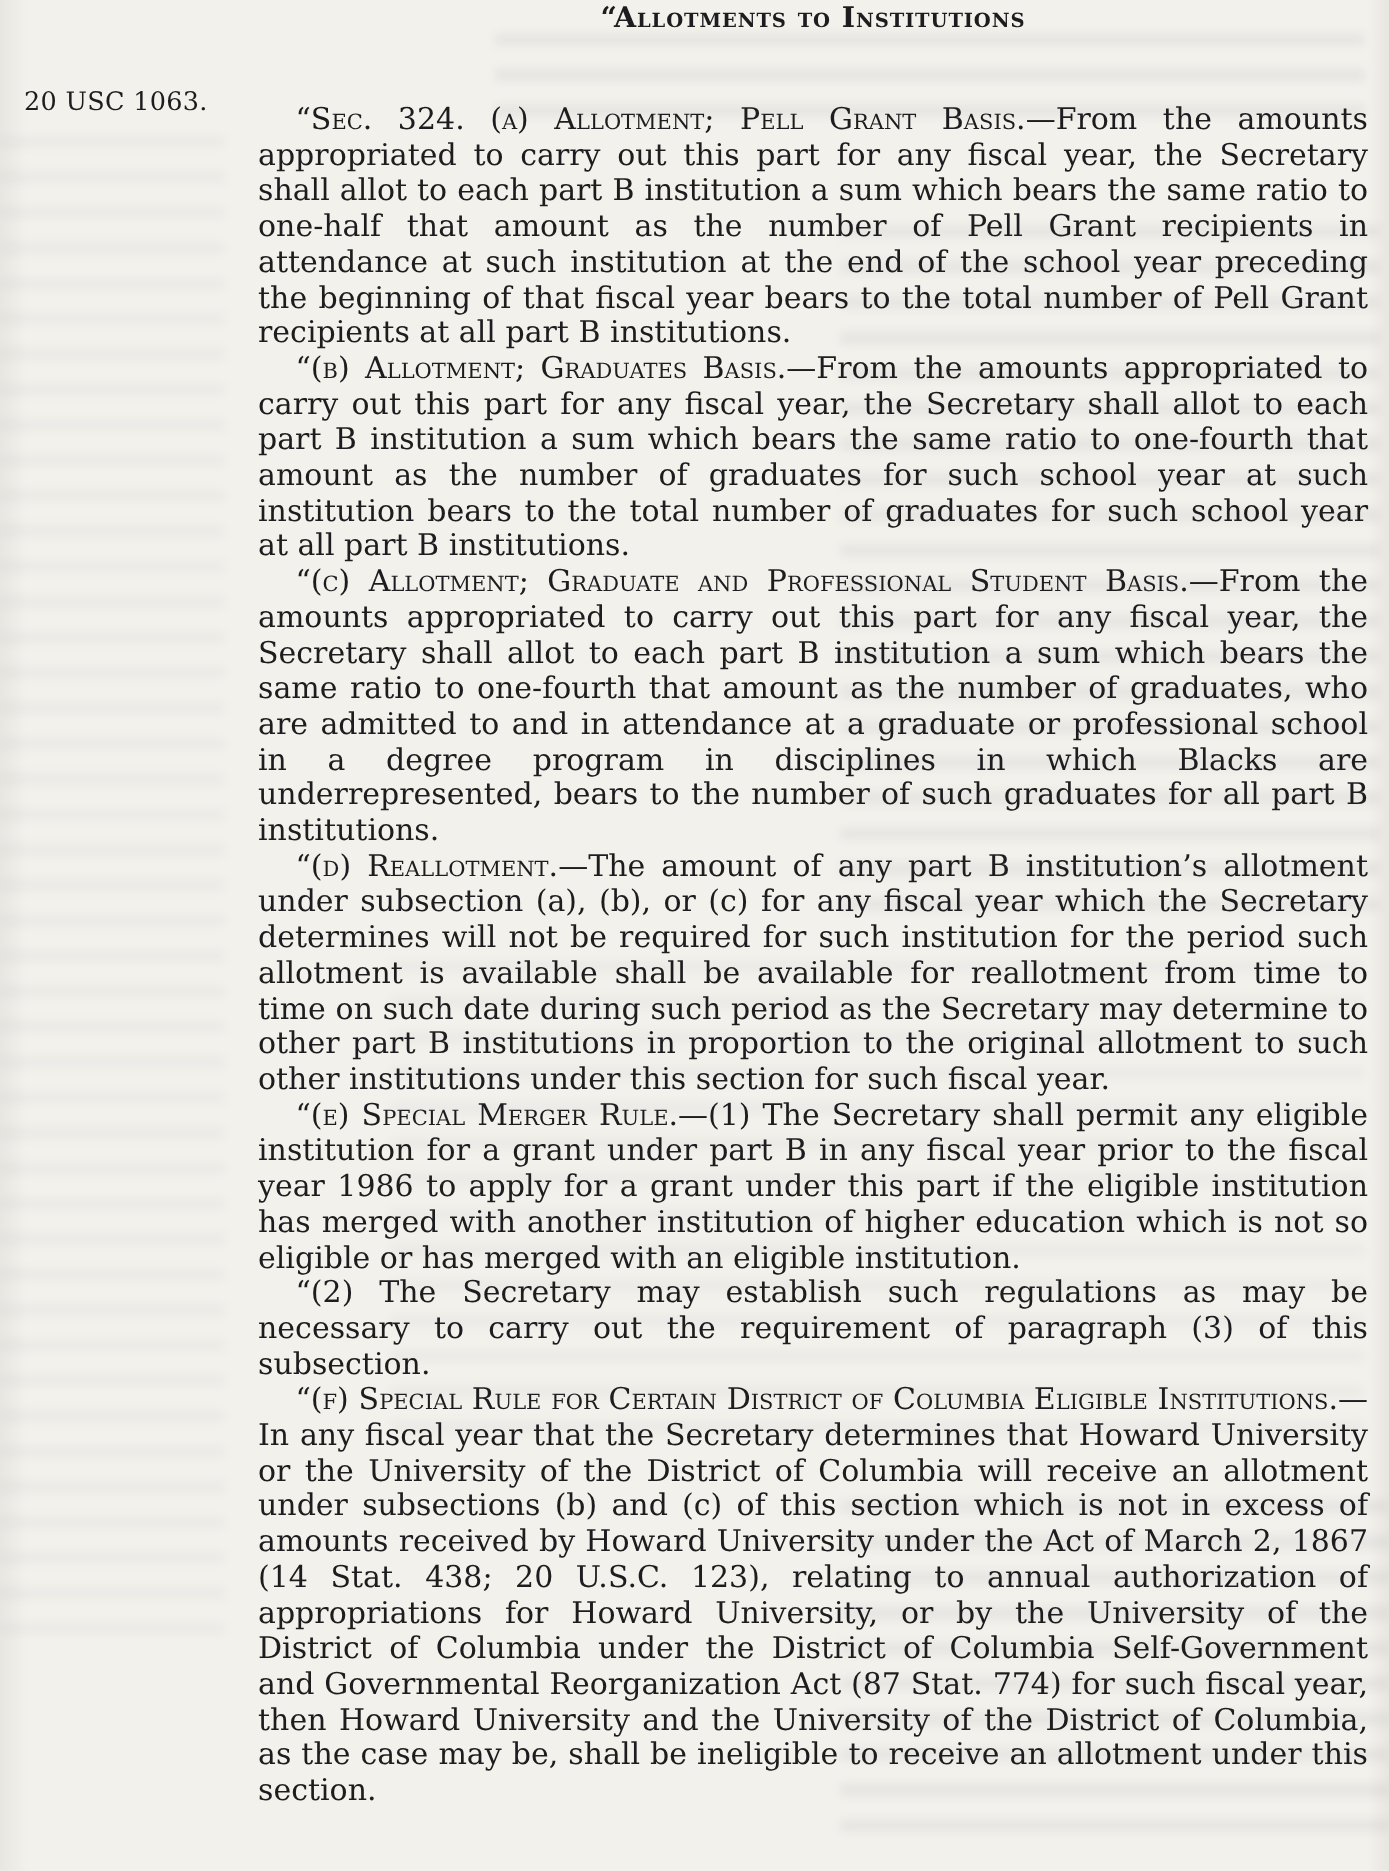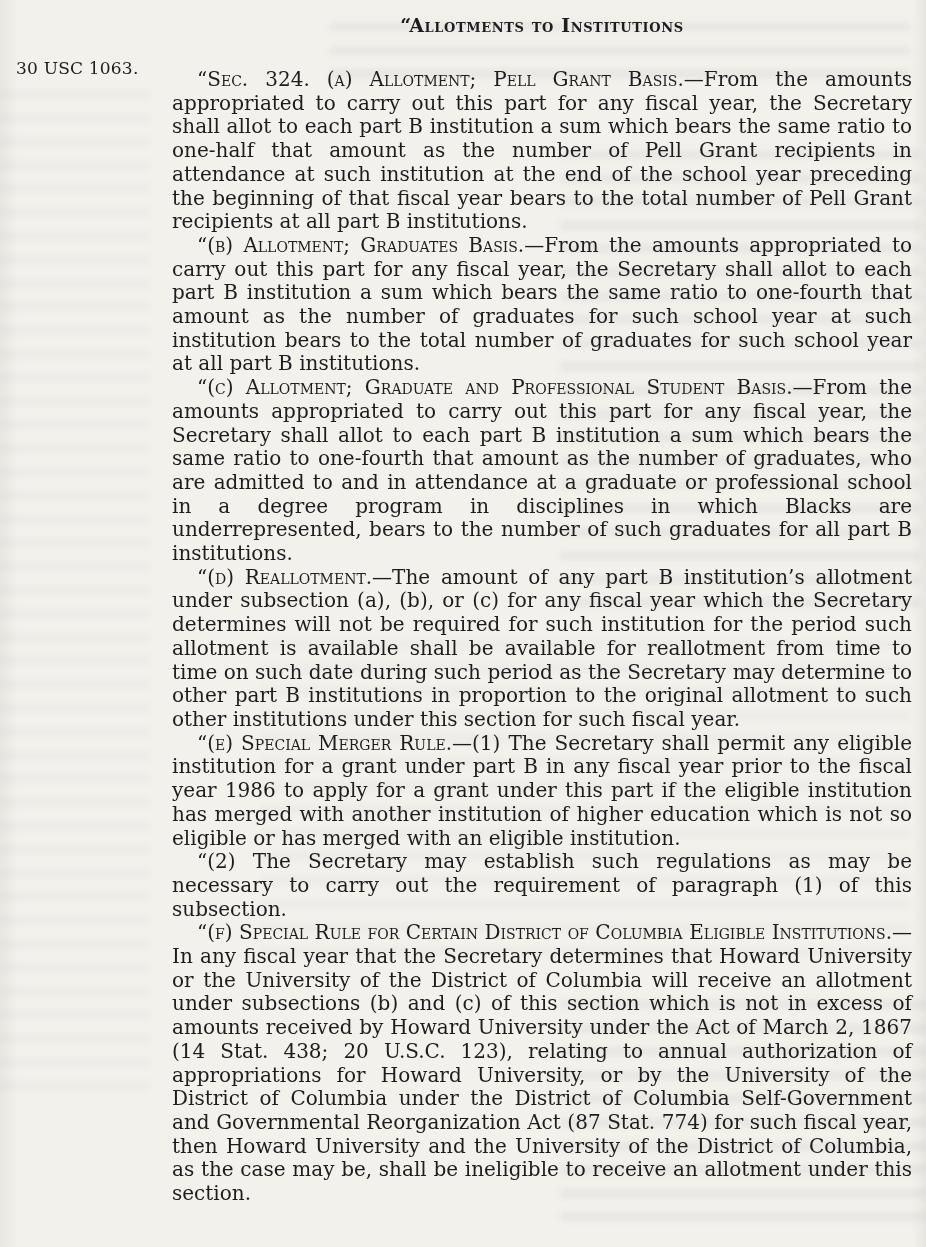--- a/index.html
+++ b/index.html
@@ -24,21 +24,21 @@
     pointer-events: none;
     background: repeating-linear-gradient(180deg,
       rgba(108,110,118,0.15) 0px, rgba(108,110,118,0.15) 9px,
       rgba(108,110,118,0.0) 9px, rgba(108,110,118,0.0) 23.6px);
     filter: blur(3px);
     opacity: .55;
   }
   .smudge.light { opacity: .30; }
   .heading {
     position: absolute;
-    left: 172px; top: 14px; width: 740px;
+    left: 172px; top: 1px; width: 740px;
     text-align: center;
     font-variant: small-caps;
     font-weight: 600;
     font-size: 19px;
     letter-spacing: .6px;
   }
   .margin-note {
     position: absolute;
     left: 16px; top: 58px;
     font-size: 17px;
@@ -66,25 +66,25 @@
 <div class="page">
 
   <div class="smudge" style="left:330px; top:22px;  width:580px; height:58px;"></div>
   <div class="smudge" style="left:560px; top:150px; width:360px; height:470px;"></div>
   <div class="smudge light" style="left:260px; top:640px; width:650px; height:330px;"></div>
   <div class="smudge light" style="left:0px;   top:90px;  width:150px; height:1000px;"></div>
   <div class="smudge" style="left:560px; top:1000px;width:366px; height:230px;"></div>
 
   <div class="heading">“Allotments to Institutions</div>
 
-  <div class="margin-note">30 USC 1063.</div>
+  <div class="margin-note">20 USC 1063.</div>
 
   <div class="body-col">
       <p class="para"><span class="sc">“Sec. 324. (a) Allotment; Pell Grant Basis.</span><span>—From the amounts appropriated to carry out this part for any fiscal year, the Secretary shall allot to each part B institution a sum which bears the same ratio to one-half that amount as the number of Pell Grant recipients in attendance at such institution at the end of the school year preceding the beginning of that fiscal year bears to the total number of Pell Grant recipients at all part B institutions.</span></p>
       <p class="para"><span class="sc">“(b) Allotment; Graduates Basis.</span><span>—From the amounts appropriated to carry out this part for any fiscal year, the Secretary shall allot to each part B institution a sum which bears the same ratio to one-fourth that amount as the number of graduates for such school year at such institution bears to the total number of graduates for such school year at all part B institutions.</span></p>
       <p class="para"><span class="sc">“(c) Allotment; Graduate and Professional Student Basis.</span><span>—From the amounts appropriated to carry out this part for any fiscal year, the Secretary shall allot to each part B institution a sum which bears the same ratio to one-fourth that amount as the number of graduates, who are admitted to and in attendance at a graduate or professional school in a degree program in disciplines in which Blacks are underrepresented, bears to the number of such graduates for all part B institutions.</span></p>
       <p class="para"><span class="sc">“(d) Reallotment.</span><span>—The amount of any part B institution’s allotment under subsection (a), (b), or (c) for any fiscal year which the Secretary determines will not be required for such institution for the period such allotment is available shall be available for reallotment from time to time on such date during such period as the Secretary may determine to other part B institutions in proportion to the original allotment to such other institutions under this section for such fiscal year.</span></p>
       <p class="para"><span class="sc">“(e) Special Merger Rule.</span><span>—(1) The Secretary shall permit any eligible institution for a grant under part B in any fiscal year prior to the fiscal year 1986 to apply for a grant under this part if the eligible institution has merged with another institution of higher education which is not so eligible or has merged with an eligible institution.</span></p>
-      <p class="para"><span>“(2) The Secretary may establish such regulations as may be necessary to carry out the requirement of paragraph (1) of this subsection.</span></p>
+      <p class="para"><span>“(2) The Secretary may establish such regulations as may be necessary to carry out the requirement of paragraph (3) of this subsection.</span></p>
       <p class="para"><span class="sc">“(f) Special Rule for Certain District of Columbia Eligible Institutions.</span><span>—In any fiscal year that the Secretary determines that Howard University or the University of the District of Columbia will receive an allotment under subsections (b) and (c) of this section which is not in excess of amounts received by Howard University under the Act of March 2, 1867 (14 Stat. 438; 20 U.S.C. 123), relating to annual authorization of appropriations for Howard University, or by the University of the District of Columbia under the District of Columbia Self-Government and Governmental Reorganization Act (87 Stat. 774) for such fiscal year, then Howard University and the University of the District of Columbia, as the case may be, shall be ineligible to receive an allotment under this section.</span></p>
     </div>
 
 </div>
 
 </body></html>

